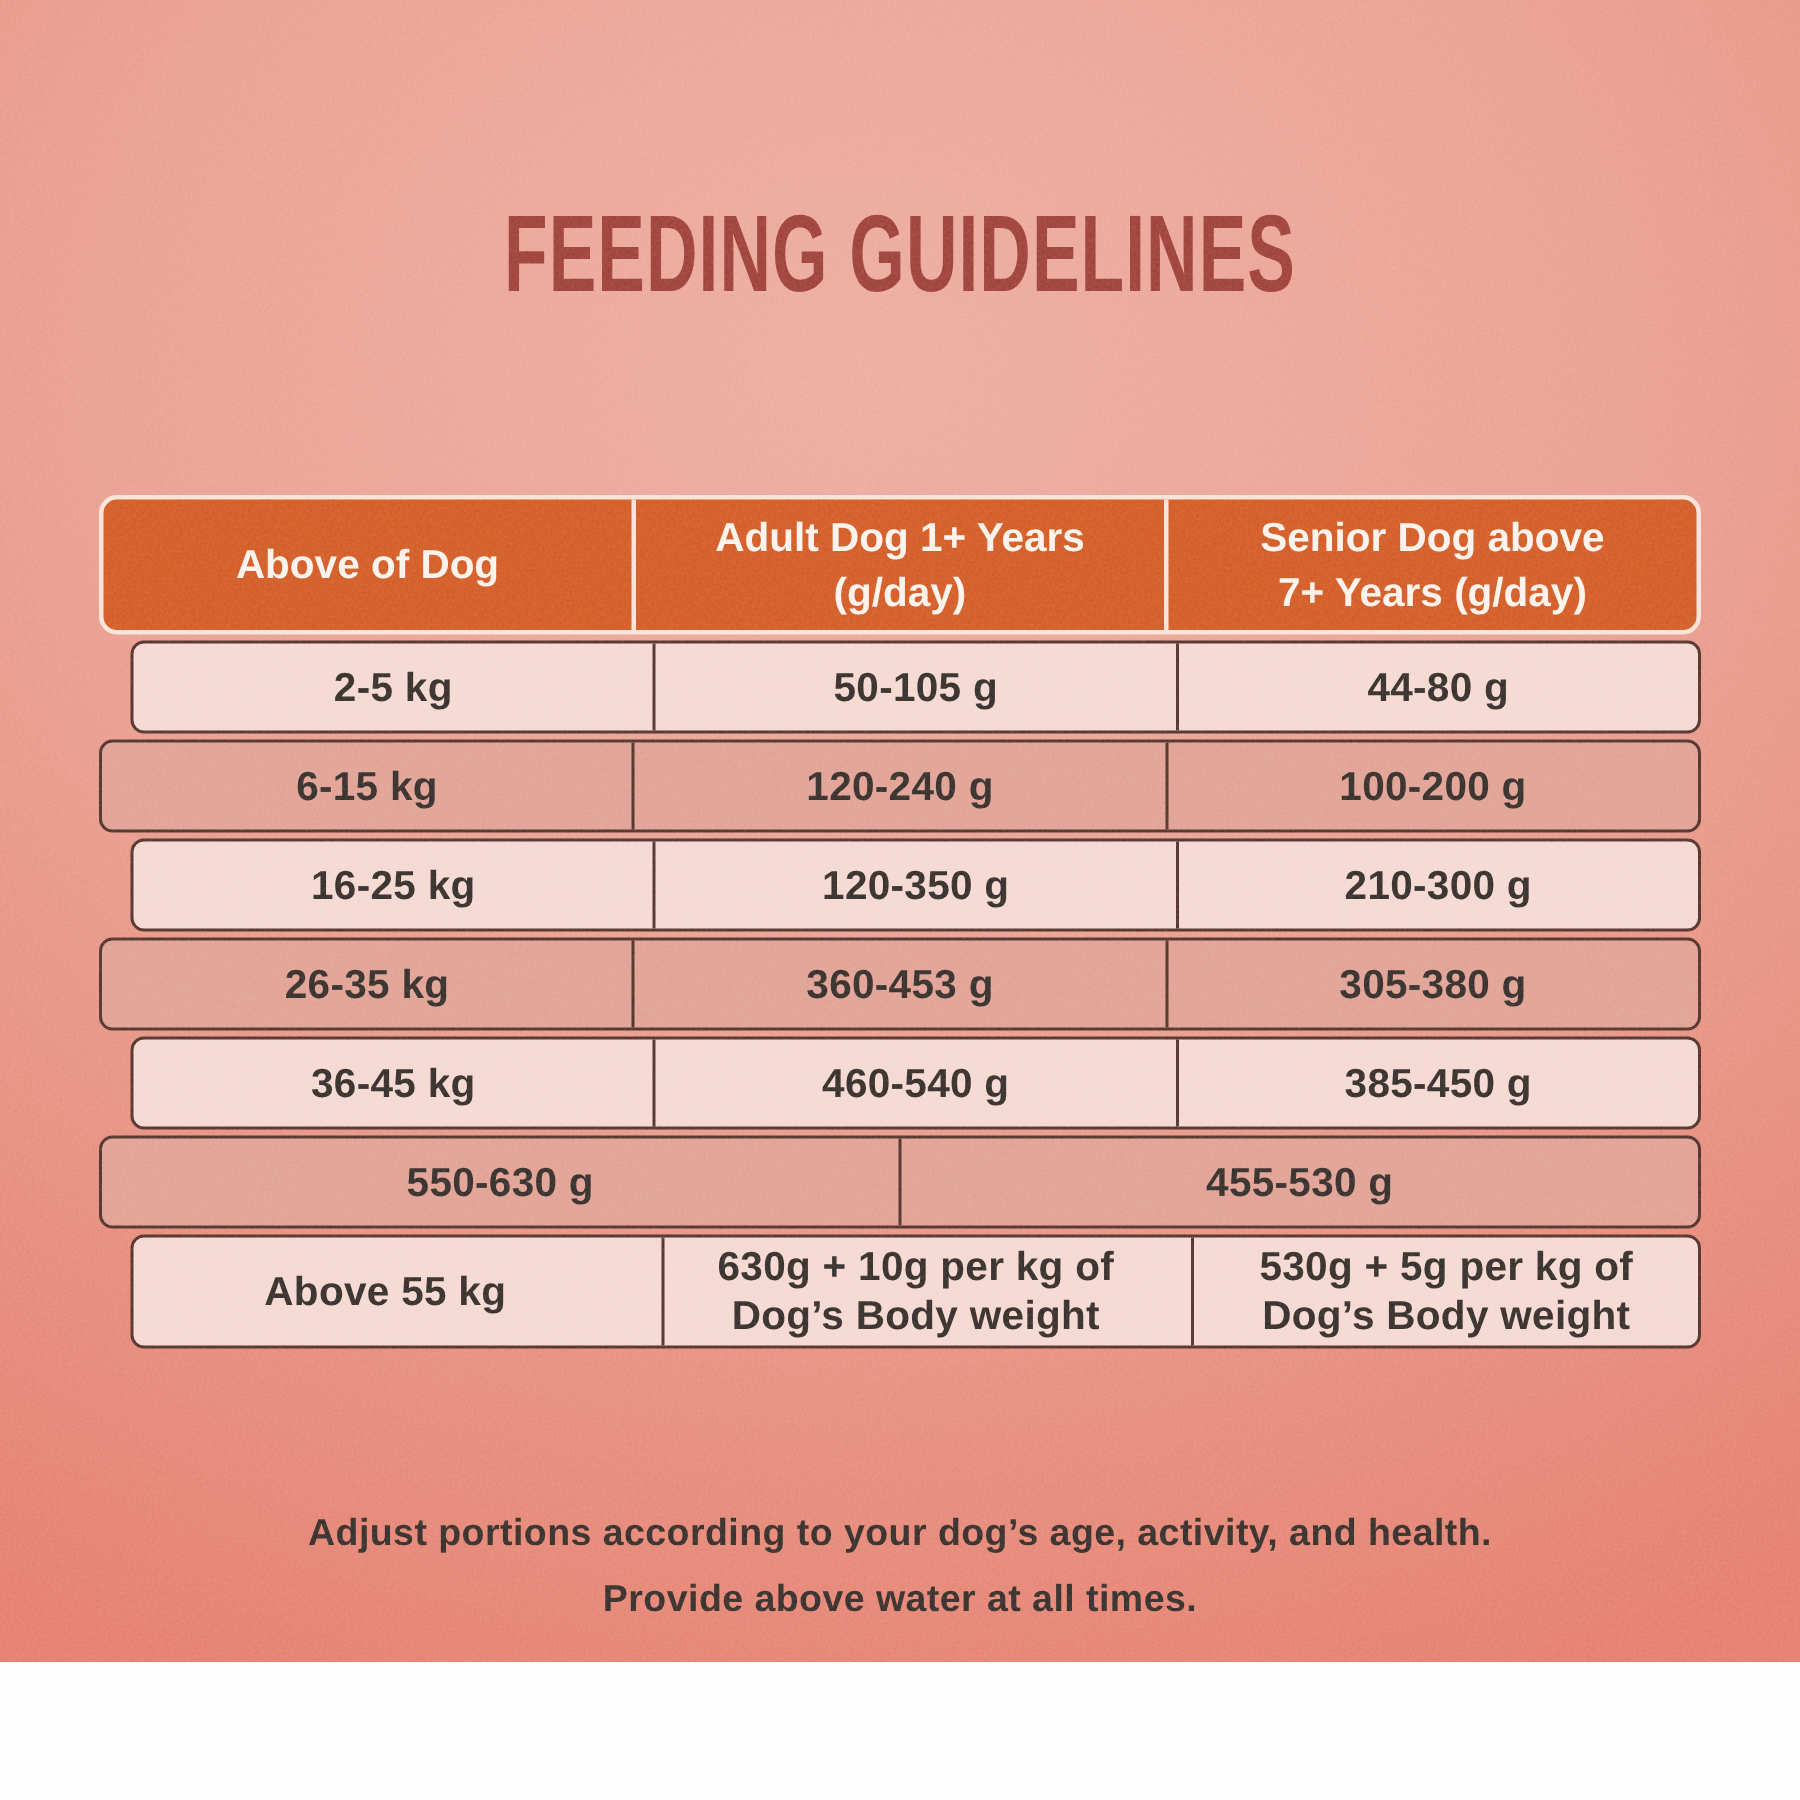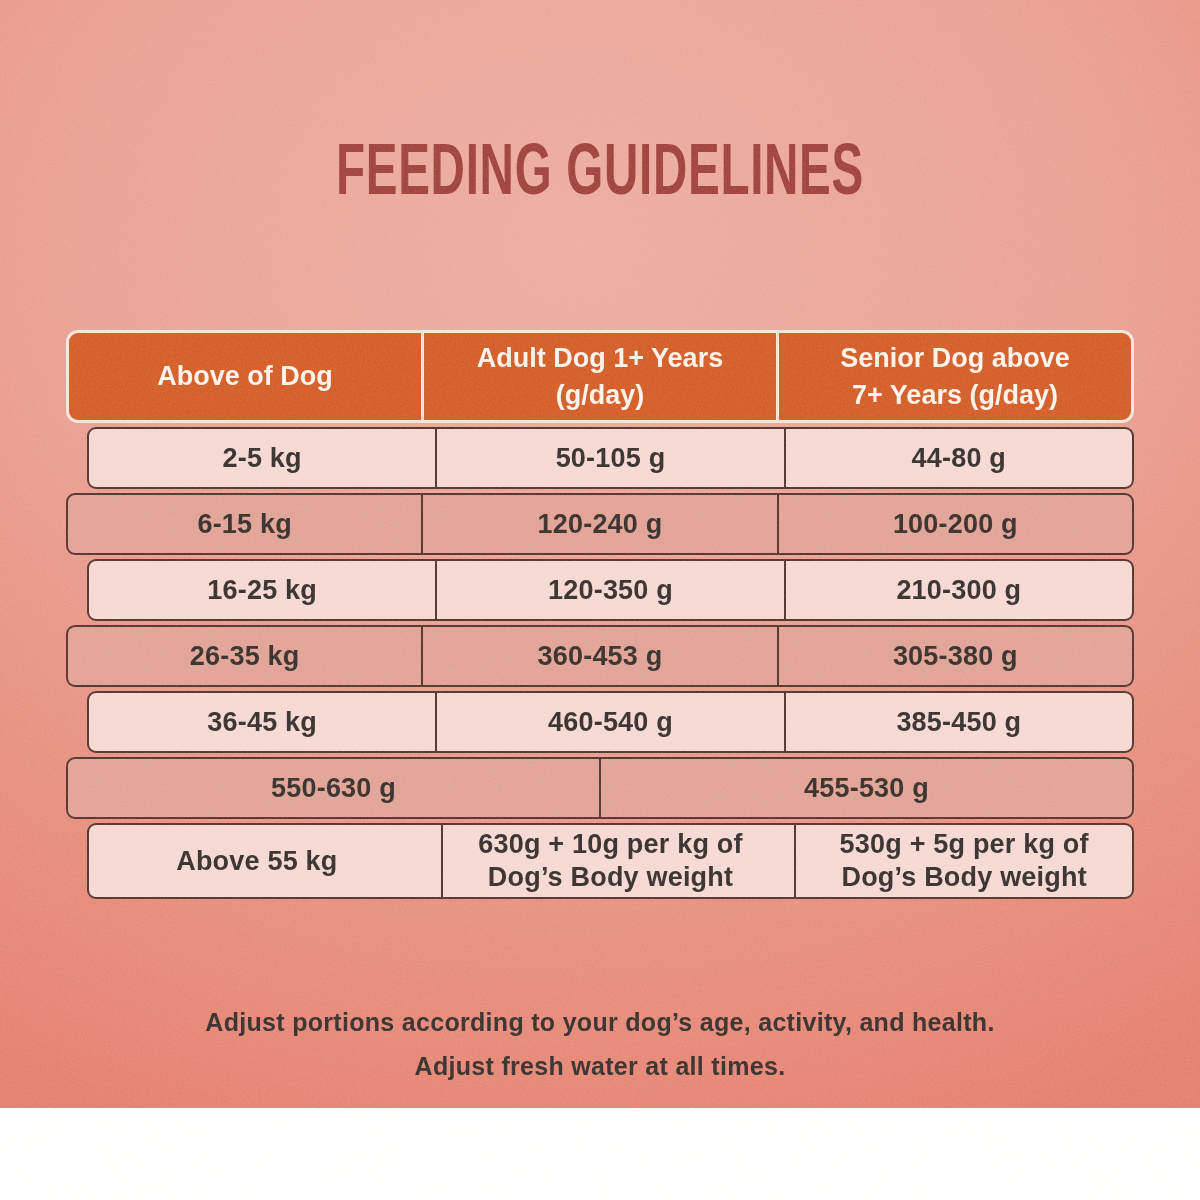--- a/index.html
+++ b/index.html
@@ -122,21 +122,21 @@
       <div class="cell">630g + 10g per kg of
 Dog’s Body weight</div>
       <div class="cell">530g + 5g per kg of
 Dog’s Body weight</div>
     </div>
 
   </div>
 
   <div class="footer">
     <div>Adjust portions according to your dog’s age, activity, and health.</div>
-    <div>Adjust fresh water at all times.</div>
+    <div>Provide above water at all times.</div>
   </div>
 
   <svg class="grain" width="1200" height="1200" xmlns="http://www.w3.org/2000/svg" aria-hidden="true">
     <filter id="grainF" x="0" y="0" width="100%" height="100%">
       <feTurbulence type="fractalNoise" baseFrequency="0.55" numOctaves="2" stitchTiles="stitch"></feTurbulence>
       <feColorMatrix type="matrix" values="0 0 0 0 1  0 0 0 0 0.92  0 0 0 0 0.85  0 0 0 0.5 0"></feColorMatrix>
     </filter>
     <rect width="1200" height="1200" filter="url(#grainF)"></rect>
   </svg>
 

